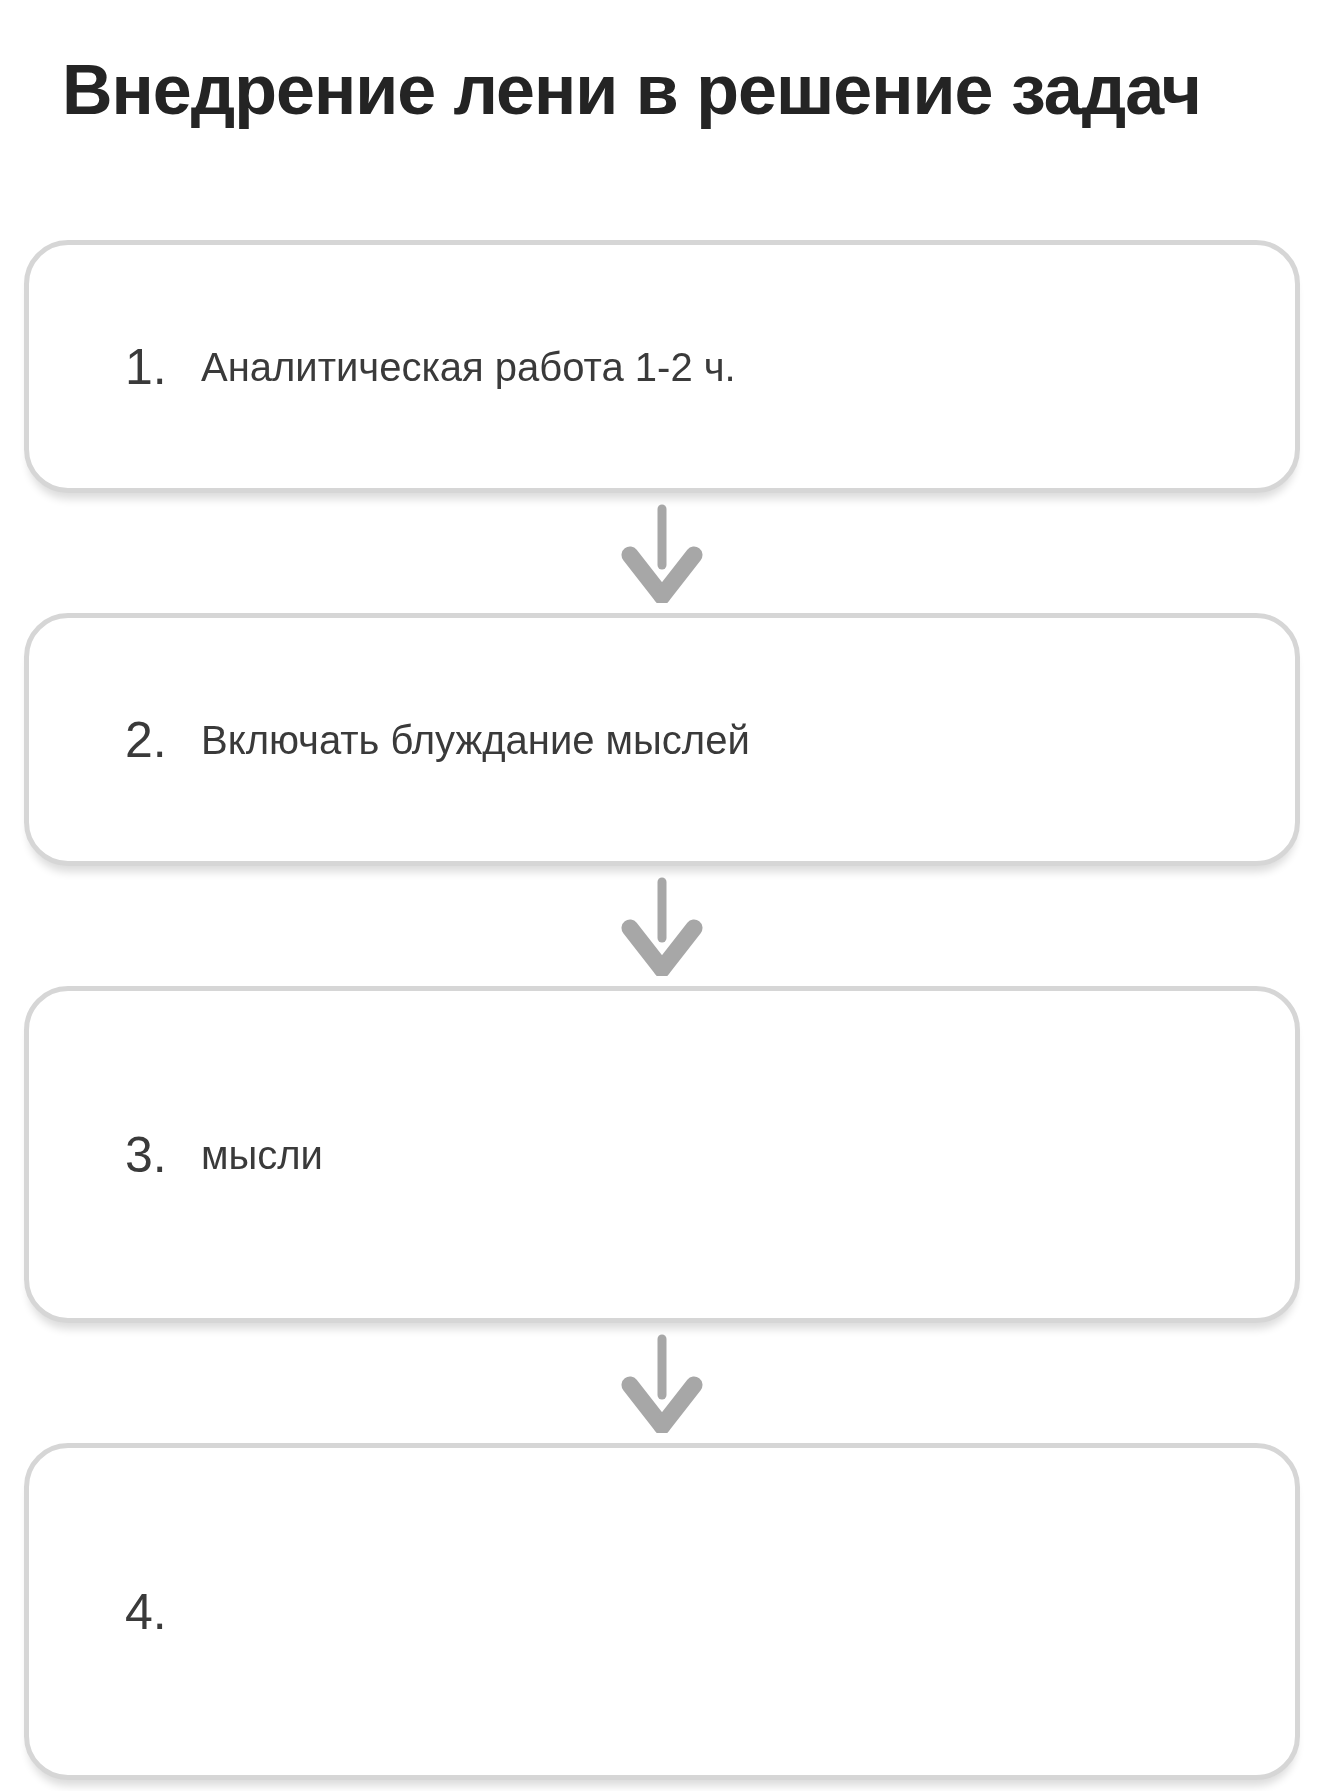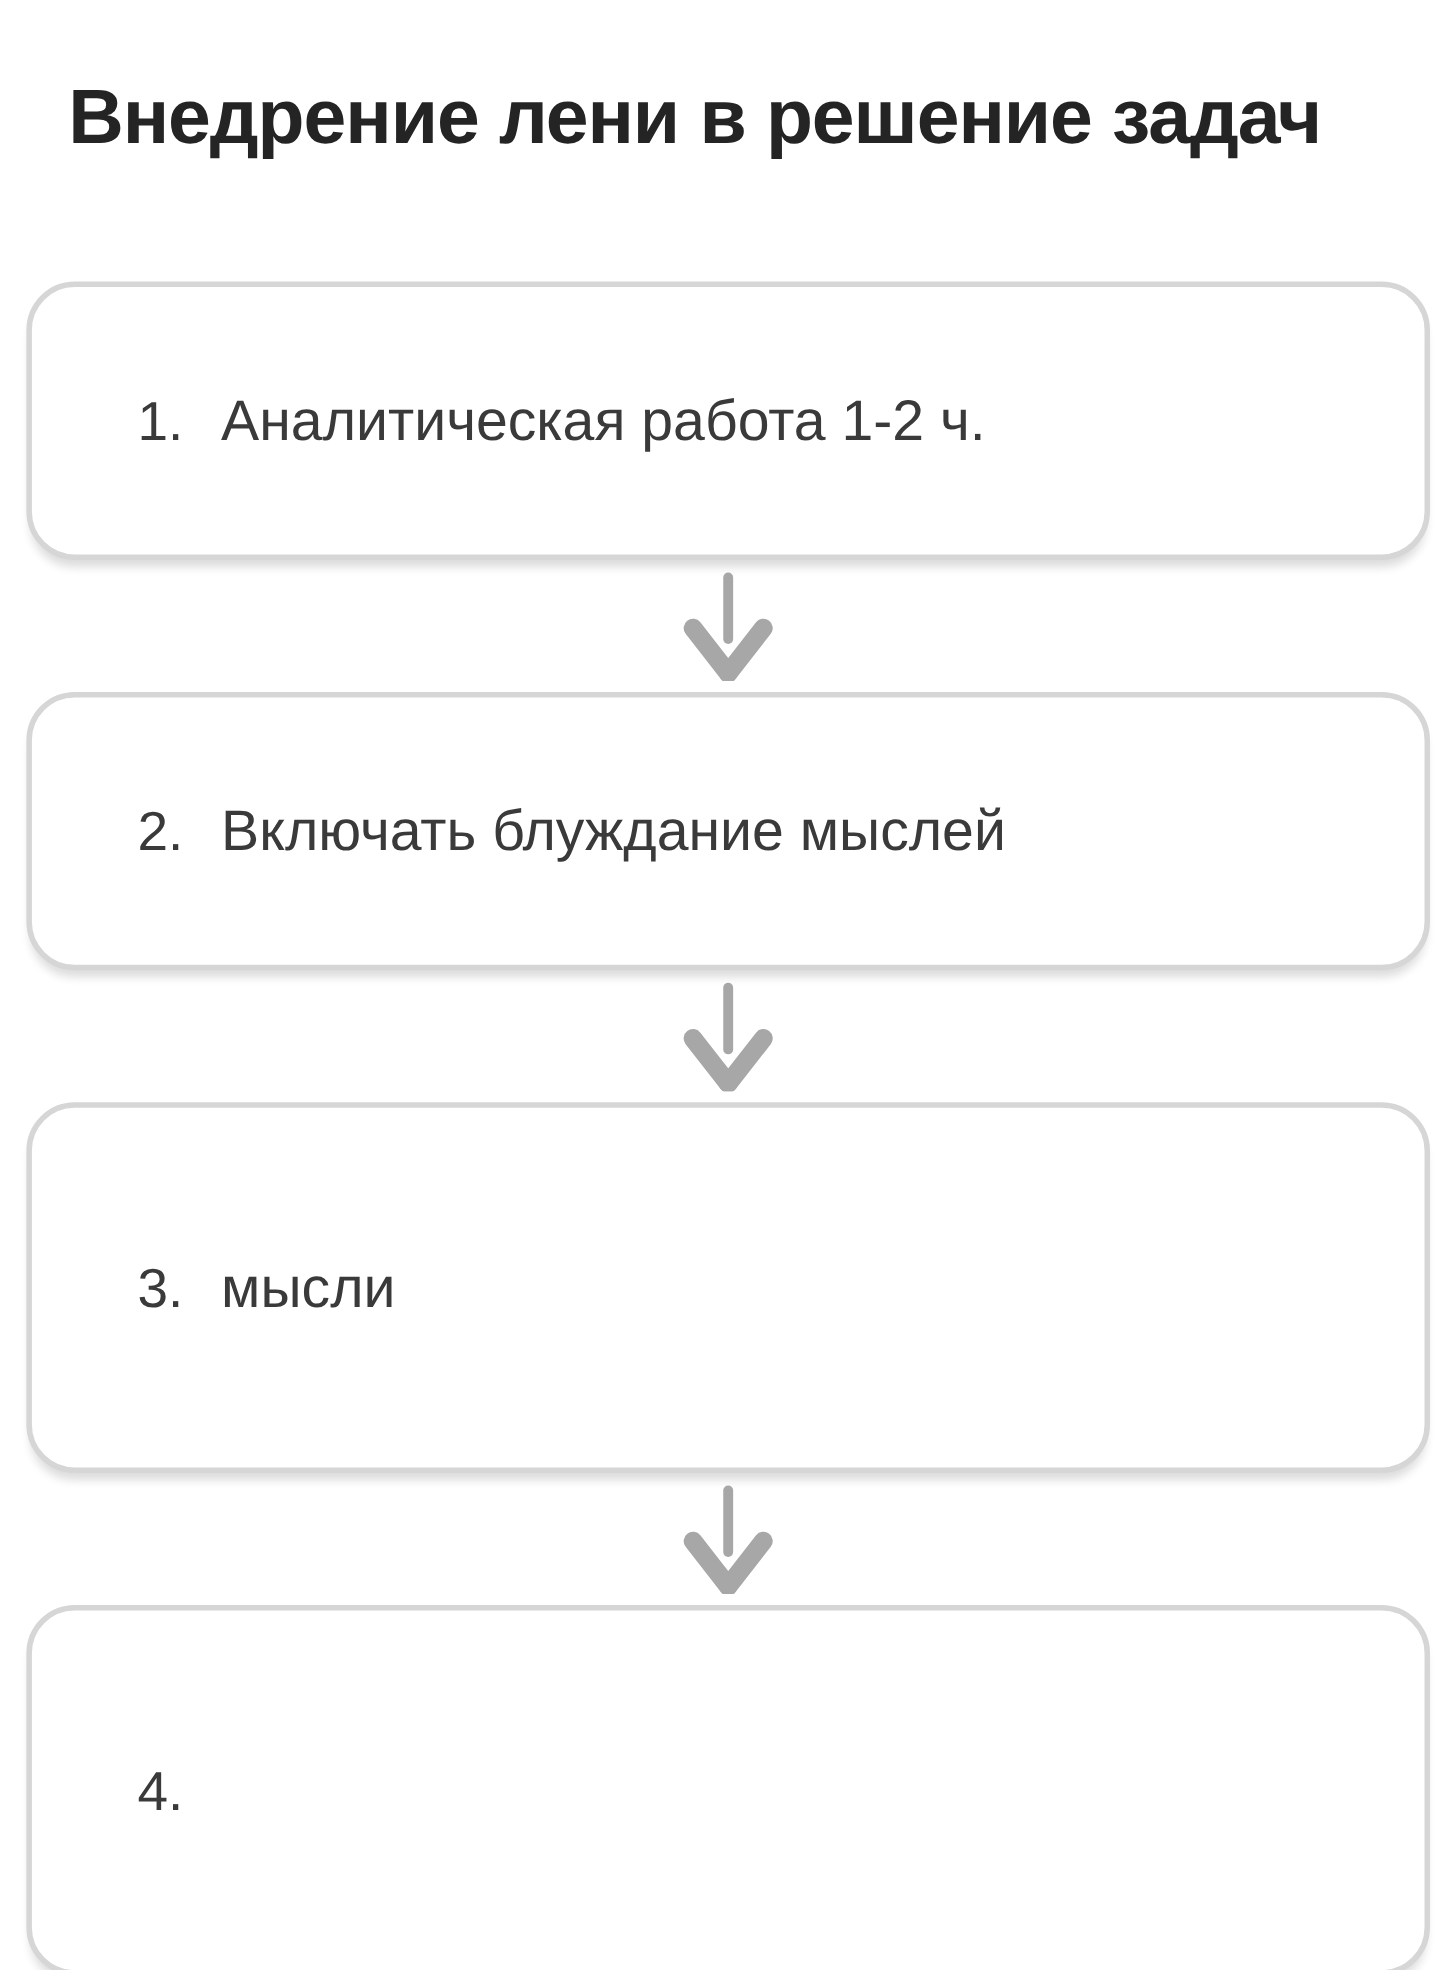--- a/index.html
+++ b/index.html
@@ -11,21 +11,21 @@
   }
   * { margin: 0; padding: 0; box-sizing: border-box; }
   html, body {
     width: 1324px;
     background: var(--background);
     font-family: "Liberation Sans", sans-serif;
   }
   .page {
     width: 1324px;
     height: 1791px;
-    padding: 16px 24px;
+    padding: 0 24px;
     background: var(--background);
     overflow: hidden;
   }
   .title-area {
     height: 240px;
     padding: 50px 0 0 38px;
   }
   .page-title {
     font-size: 70px;
     font-weight: bold;
@@ -53,21 +53,21 @@
     width: 100%;
   }
   .step-number {
     font-size: 50px;
     line-height: 92px;
     color: var(--step-text);
     width: 76px;
     flex-shrink: 0;
   }
   .step-text {
-    font-size: 52px;
+    font-size: 40px;
     line-height: 92px;
     color: var(--step-text);
   }
   .step-line { display: block; }
   .arrow-gap {
     height: 120px;
     display: flex;
     justify-content: center;
     align-items: center;
   }

